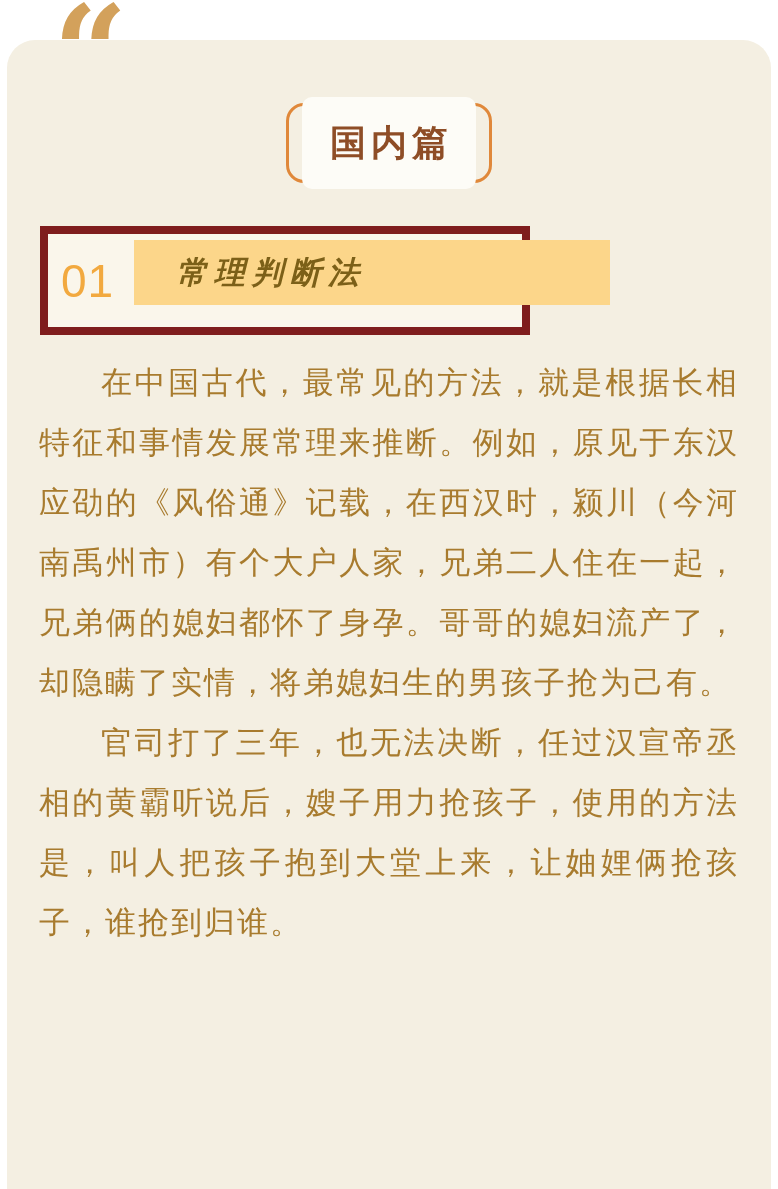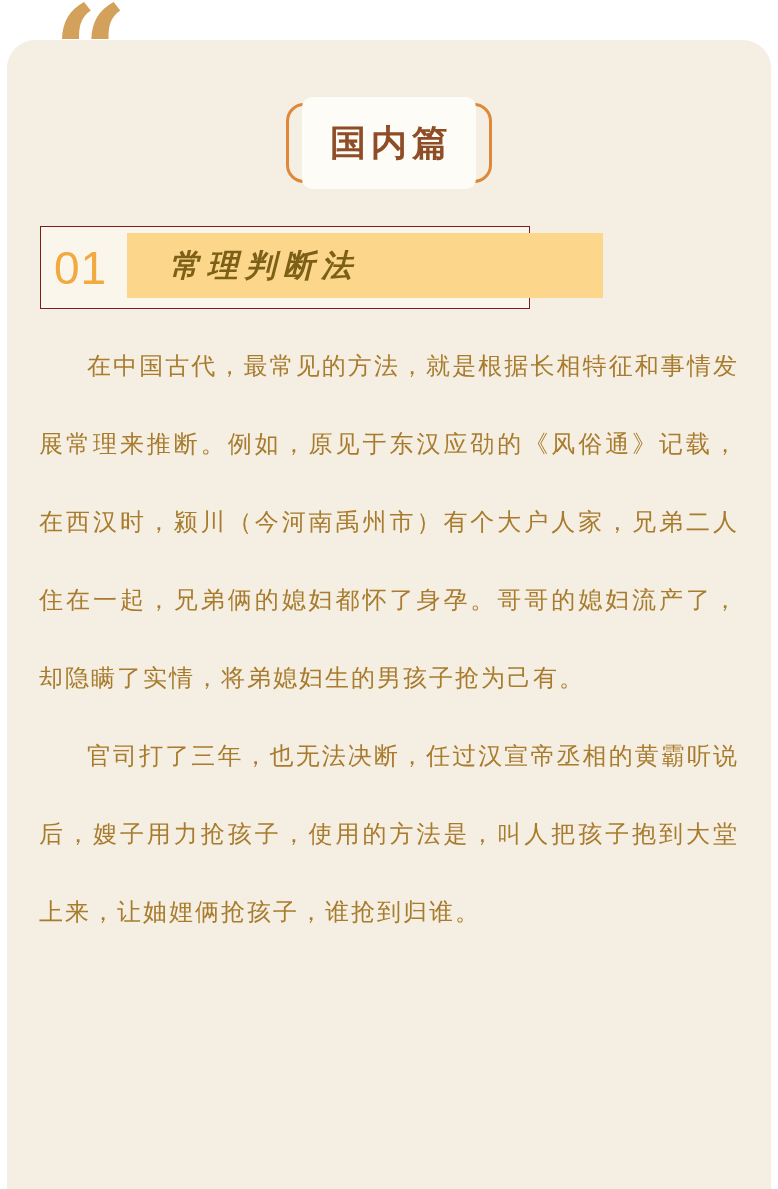--- a/index.html
+++ b/index.html
@@ -64,22 +64,22 @@
     letter-spacing: 5px;
     color: #8e4d26;
     text-indent: 5px;
     text-align: right;
   }
   
   .section-header {
     position: relative;
     margin: 43px 0 0 33px;
     width: 490px;
-    height: 83px;
-    border: 1px solid #7f1d1d;
+    height: 109px;
+    border: 8px solid #7f1d1d;
     box-sizing: border-box;
     background: rgba(255, 252, 243, 0.55);
   }
   .section-number {
     position: absolute;
     left: 13px;
     top: 50%;
     transform: translateY(-50%);
     font-size: 46px;
     color: #f2a93f;
@@ -102,22 +102,22 @@
     letter-spacing: 7px;
     color: #7c6018;
     font-style: italic;
   }
   
   .article {
     margin: 18px 32px 0 32px;
   }
   .article p {
     margin: 0;
-    font-size: 24px;
-    line-height: 78px;
+    font-size: 31px;
+    line-height: 60px;
     letter-spacing: 2px;
     color: #a87b2e;
     text-align: justify;
     text-indent: 2em;
   }
 </style>
 </head>
 <body>
 
 <div class="page">

